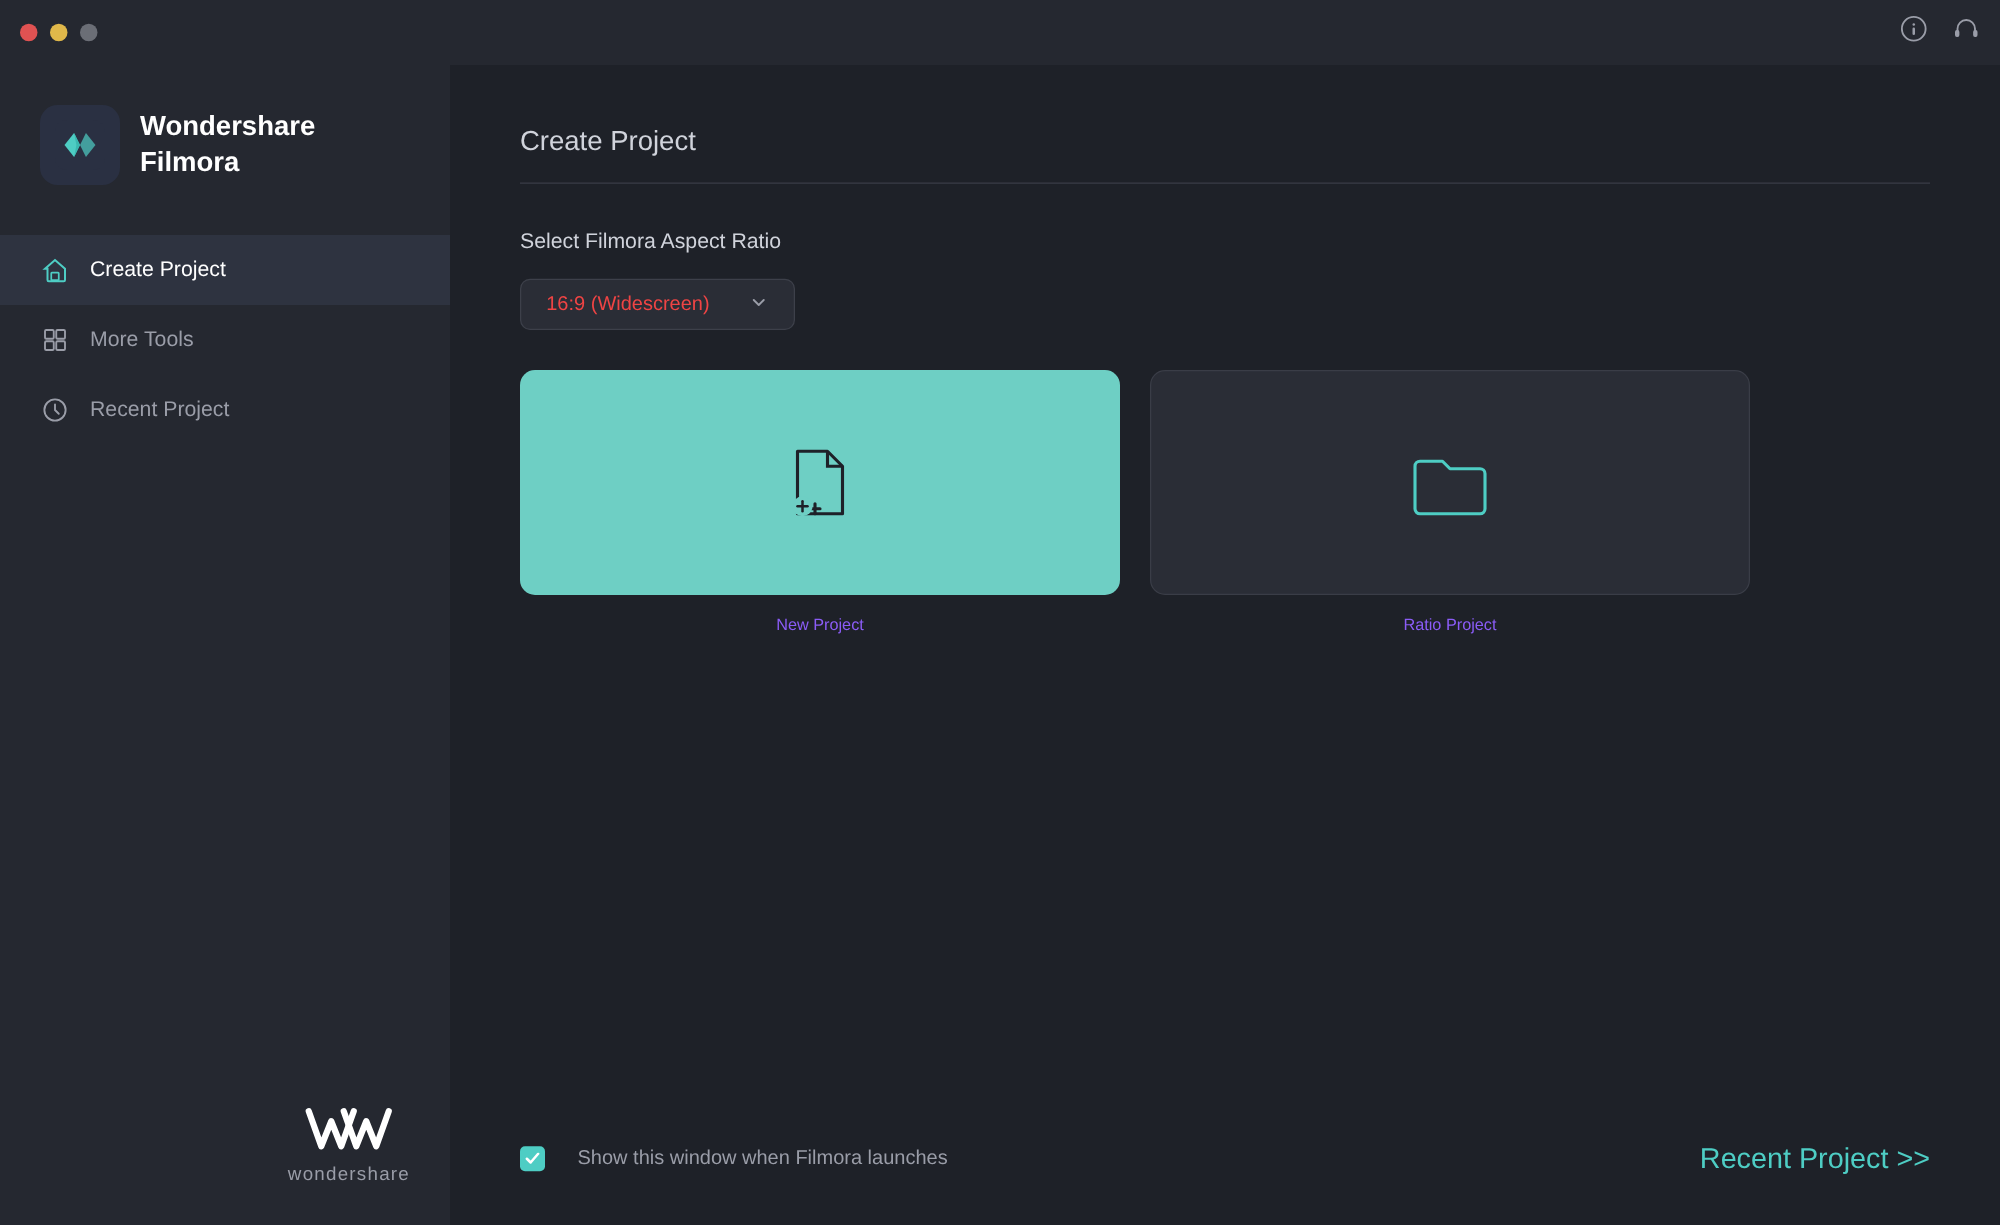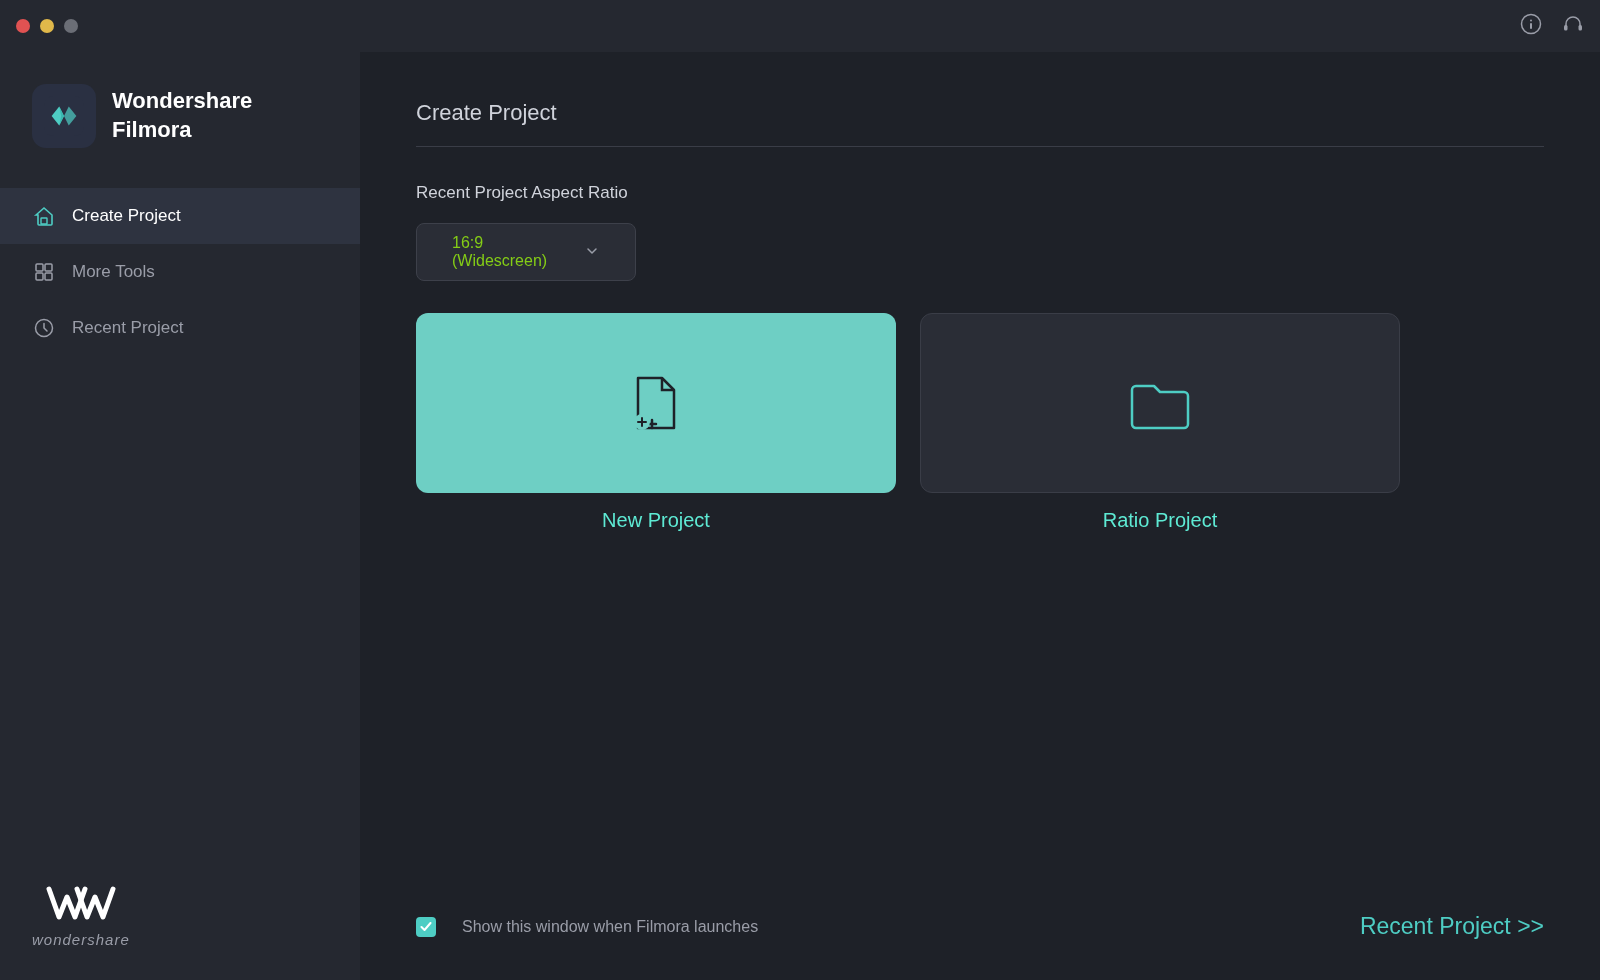--- a/index.html
+++ b/index.html
@@ -132,22 +132,21 @@
     .nav-item .nav-label {
       font-size: 17px;
     }
 
     
     .sidebar-footer {
       margin-top: auto;
       padding: 32px;
       display: flex;
       flex-direction: column;
-      align-items: flex-start;
-      font-style: italic;
+      align-items: flex-end;
     }
 
     .ws-logo {
       display: flex;
       flex-direction: column;
       align-items: center;
       gap: 6px;
     }
 
     .ws-logo-text {
@@ -187,25 +186,25 @@
     }
 
     
     .aspect-dropdown {
       display: flex;
       align-items: center;
       gap: 10px;
       background: #2a2d36;
       border: 1px solid #3d404a;
       border-radius: 8px;
-      padding: 10px 35px;
+      padding: 10px 20px;
       width: 220px;
       cursor: pointer;
       margin-bottom: 32px;
-      color: #84cc16;
+      color: #ef4444;
       font-size: 16px;
     }
 
     .aspect-dropdown .dropdown-arrow {
       margin-left: auto;
       color: #9a9da8;
       font-size: 14px;
     }
 
     
@@ -237,22 +236,22 @@
     .card-visual.new-project-card {
       background: #6ecfc4;
     }
 
     .card-visual.open-project-card {
       background: #2a2d36;
       border: 1px solid #3a3d47;
     }
 
     .card-label {
-      color: #5eead4;
-      font-size: 20px;
+      color: #8b5cf6;
+      font-size: 13px;
       font-weight: 400;
     }
 
     
     .content-spacer {
       flex: 1;
     }
 
     
     .content-footer {
@@ -386,21 +385,21 @@
       </div>
     </div>
 
   </div>
 
   <div class="content">
 
     <h1 class="page-title">Create Project</h1>
     <div class="divider"></div>
 
-    <p class="section-label">Recent Project Aspect Ratio</p>
+    <p class="section-label">Select Filmora Aspect Ratio</p>
 
     <div class="aspect-dropdown">
       <span>16:9 (Widescreen)</span>
       <span class="dropdown-arrow">
         <svg width="16" height="16" viewBox="0 0 16 16" fill="none">
           <path d="M4 6l4 4 4-4" stroke="#9a9da8" stroke-width="1.5" stroke-linecap="round" stroke-linejoin="round"></path>
         </svg>
       </span>
     </div>
 

